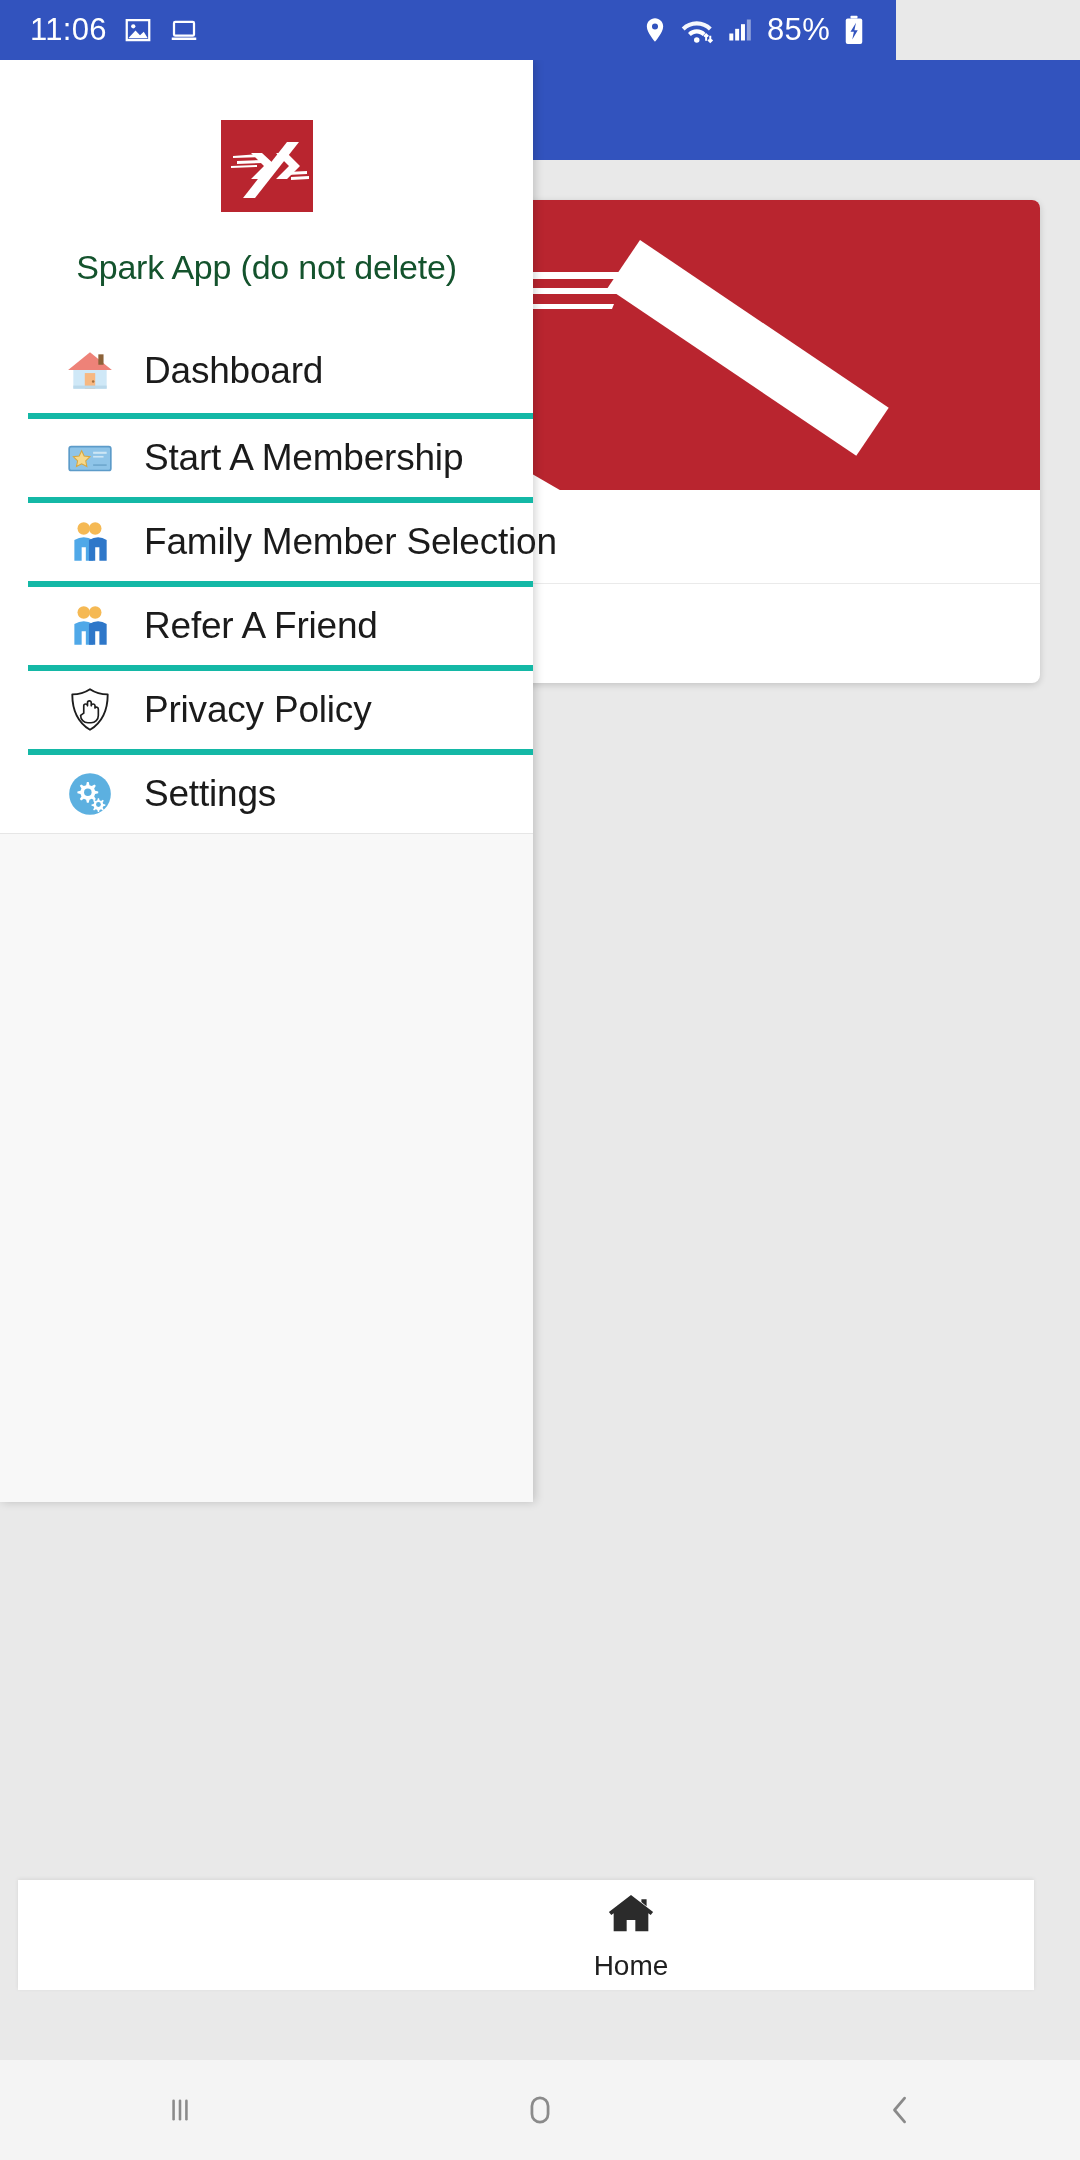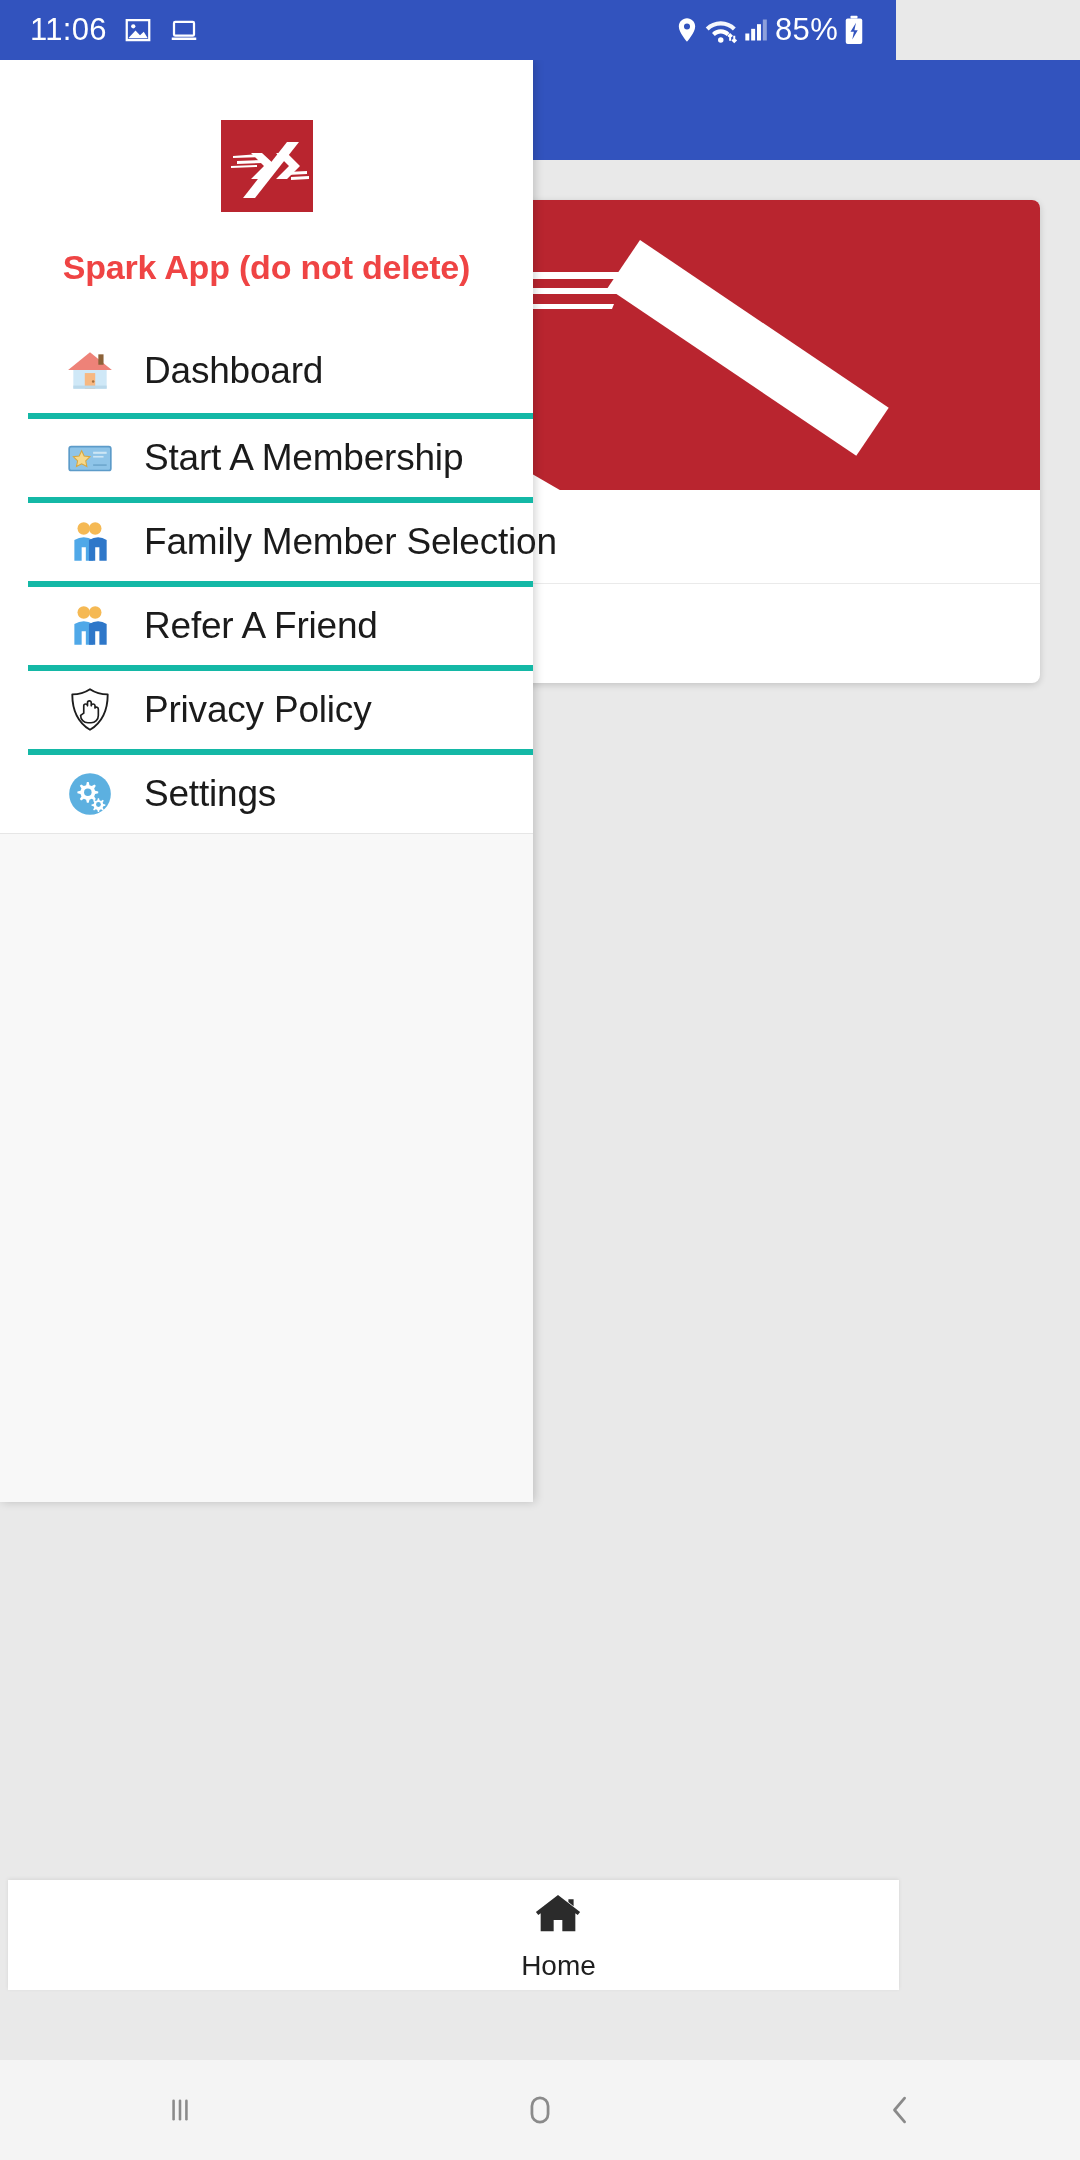--- a/index.html
+++ b/index.html
@@ -11,21 +11,21 @@
     position:relative;
   }
 
   
   #status-bar{
     position:absolute; left:0; top:0; width:896px; height:60px;
     background:#3253BE; color:#fff; display:flex; align-items:center;
     padding:0 30px; z-index:60;
   }
   #status-left{ display:flex; align-items:center; gap:16px; }
-  #status-right{ margin-left:auto; display:flex; align-items:center; gap:4px; }
+  #status-right{ margin-left:auto; display:flex; align-items:center; gap:12px; }
   .sb-time{ font-size:31px; letter-spacing:.3px; }
   .sb-pct{ font-size:31px; letter-spacing:.3px; }
   .sb-ico{ display:inline-flex; align-items:center; }
 
   
   #app-root{
     position:absolute; left:0; top:60px; width:1080px; height:2040px;
     background:#E9E9E9; z-index:10;
   }
   #app-bar{
@@ -49,21 +49,21 @@
   .swoosh{ position:absolute; background:#fff; }
   #promo-title-row{
     padding:22px 36px 26px 36px; border-bottom:1px solid #EAEAEA;
   }
   #promo-title{ font-size:40px; color:#1b1b1b; white-space:nowrap; }
   #promo-action-row{ padding:24px 36px 30px 36px; }
   #promo-more-info{ font-size:40px; color:#3C5EA8; }
 
   
   #bottom-nav{
-    position:absolute; left:8px; bottom:0; width:891px; height:110px;
+    position:absolute; left:18px; bottom:0; width:1016px; height:110px;
     background:#fff; display:flex; align-items:center; justify-content:center;
     box-shadow:0 -1px 4px rgba(0,0,0,.08);
   }
   #bottom-nav .tab{
     display:flex; flex-direction:column; align-items:center; gap:6px;
     transform:translateX(105px);
   }
   #bottom-nav .tab-label{ font-size:28px; color:#1f1f1f; }
 
   
@@ -81,21 +81,21 @@
   }
   #drawer-header{
     background:#fff; padding:60px 0 42px 0; display:flex;
     flex-direction:column; align-items:center;
   }
   #drawer-logo{
     width:92px; height:92px; background:#B9252F; position:relative;
     overflow:hidden;
   }
   #drawer-app-title{
-    margin-top:36px; font-size:34px; font-weight:bold; color:#ef4444;
+    margin-top:36px; font-size:34px; font-weight:normal; color:#14532d;
     text-align:center; letter-spacing:-.2px; white-space:nowrap;
   }
   #drawer-menu{ background:#fff;padding-left:28px; }
   .menu-item{
     height:84px; display:flex; align-items:center; padding-left:34px;
     background:#fff; border-top:6px solid #14b8a6;
   }
   .menu-item:first-child{ border-top:none; }
   .menu-icon{
     width:56px; height:56px; display:flex; align-items:center;

